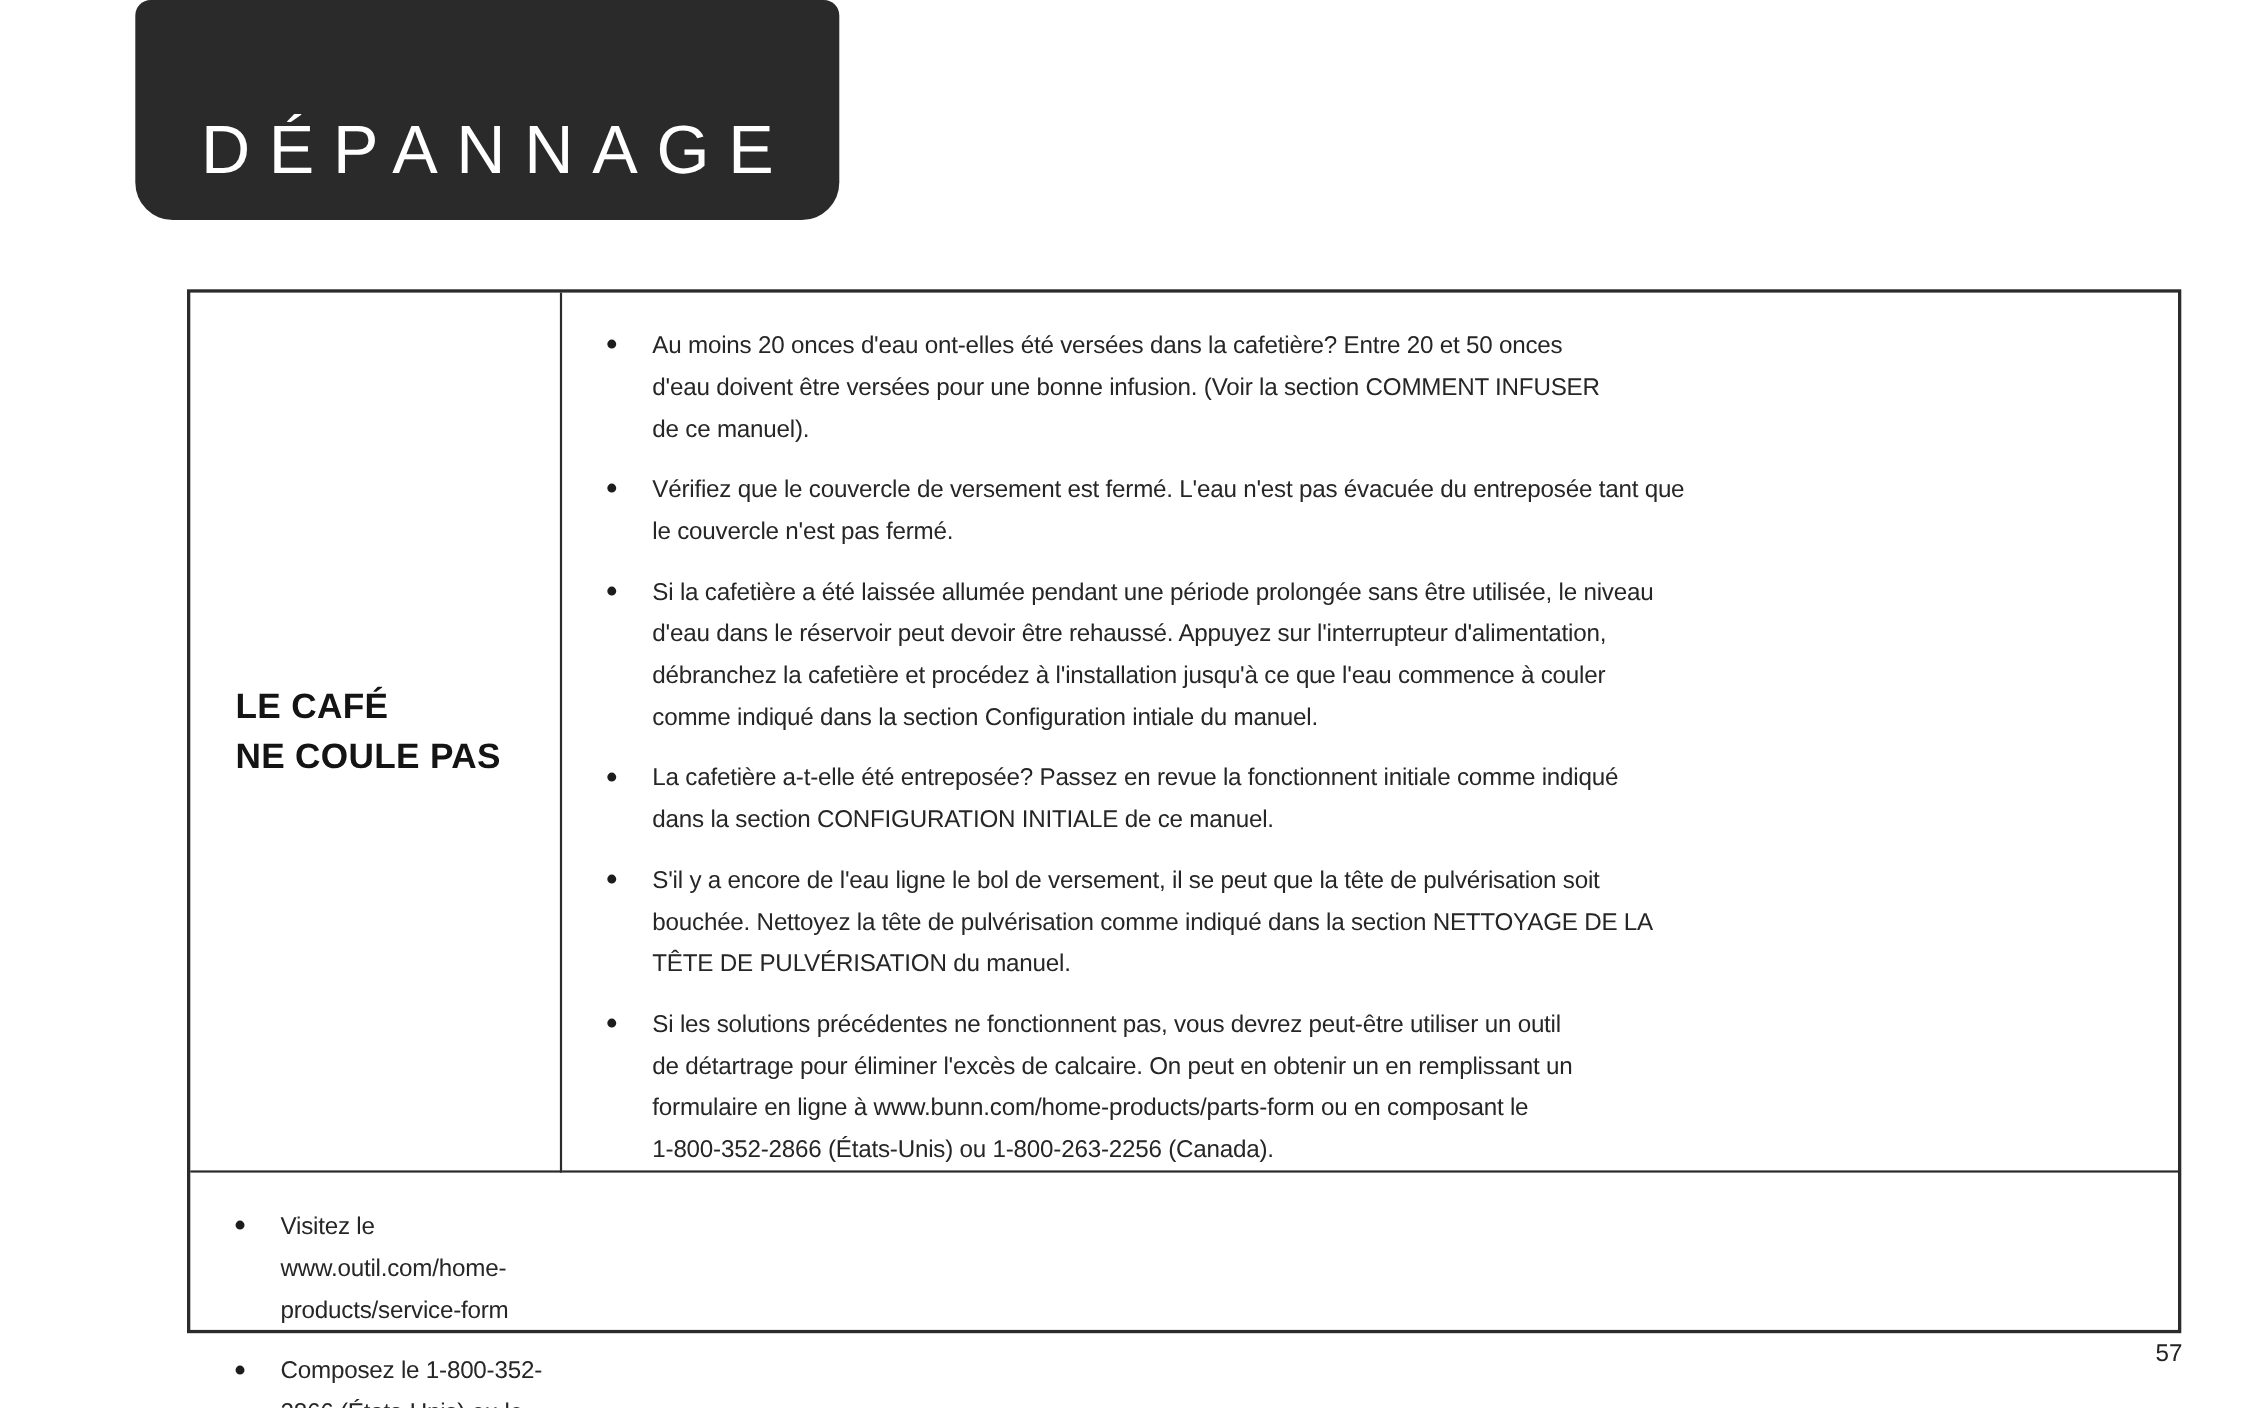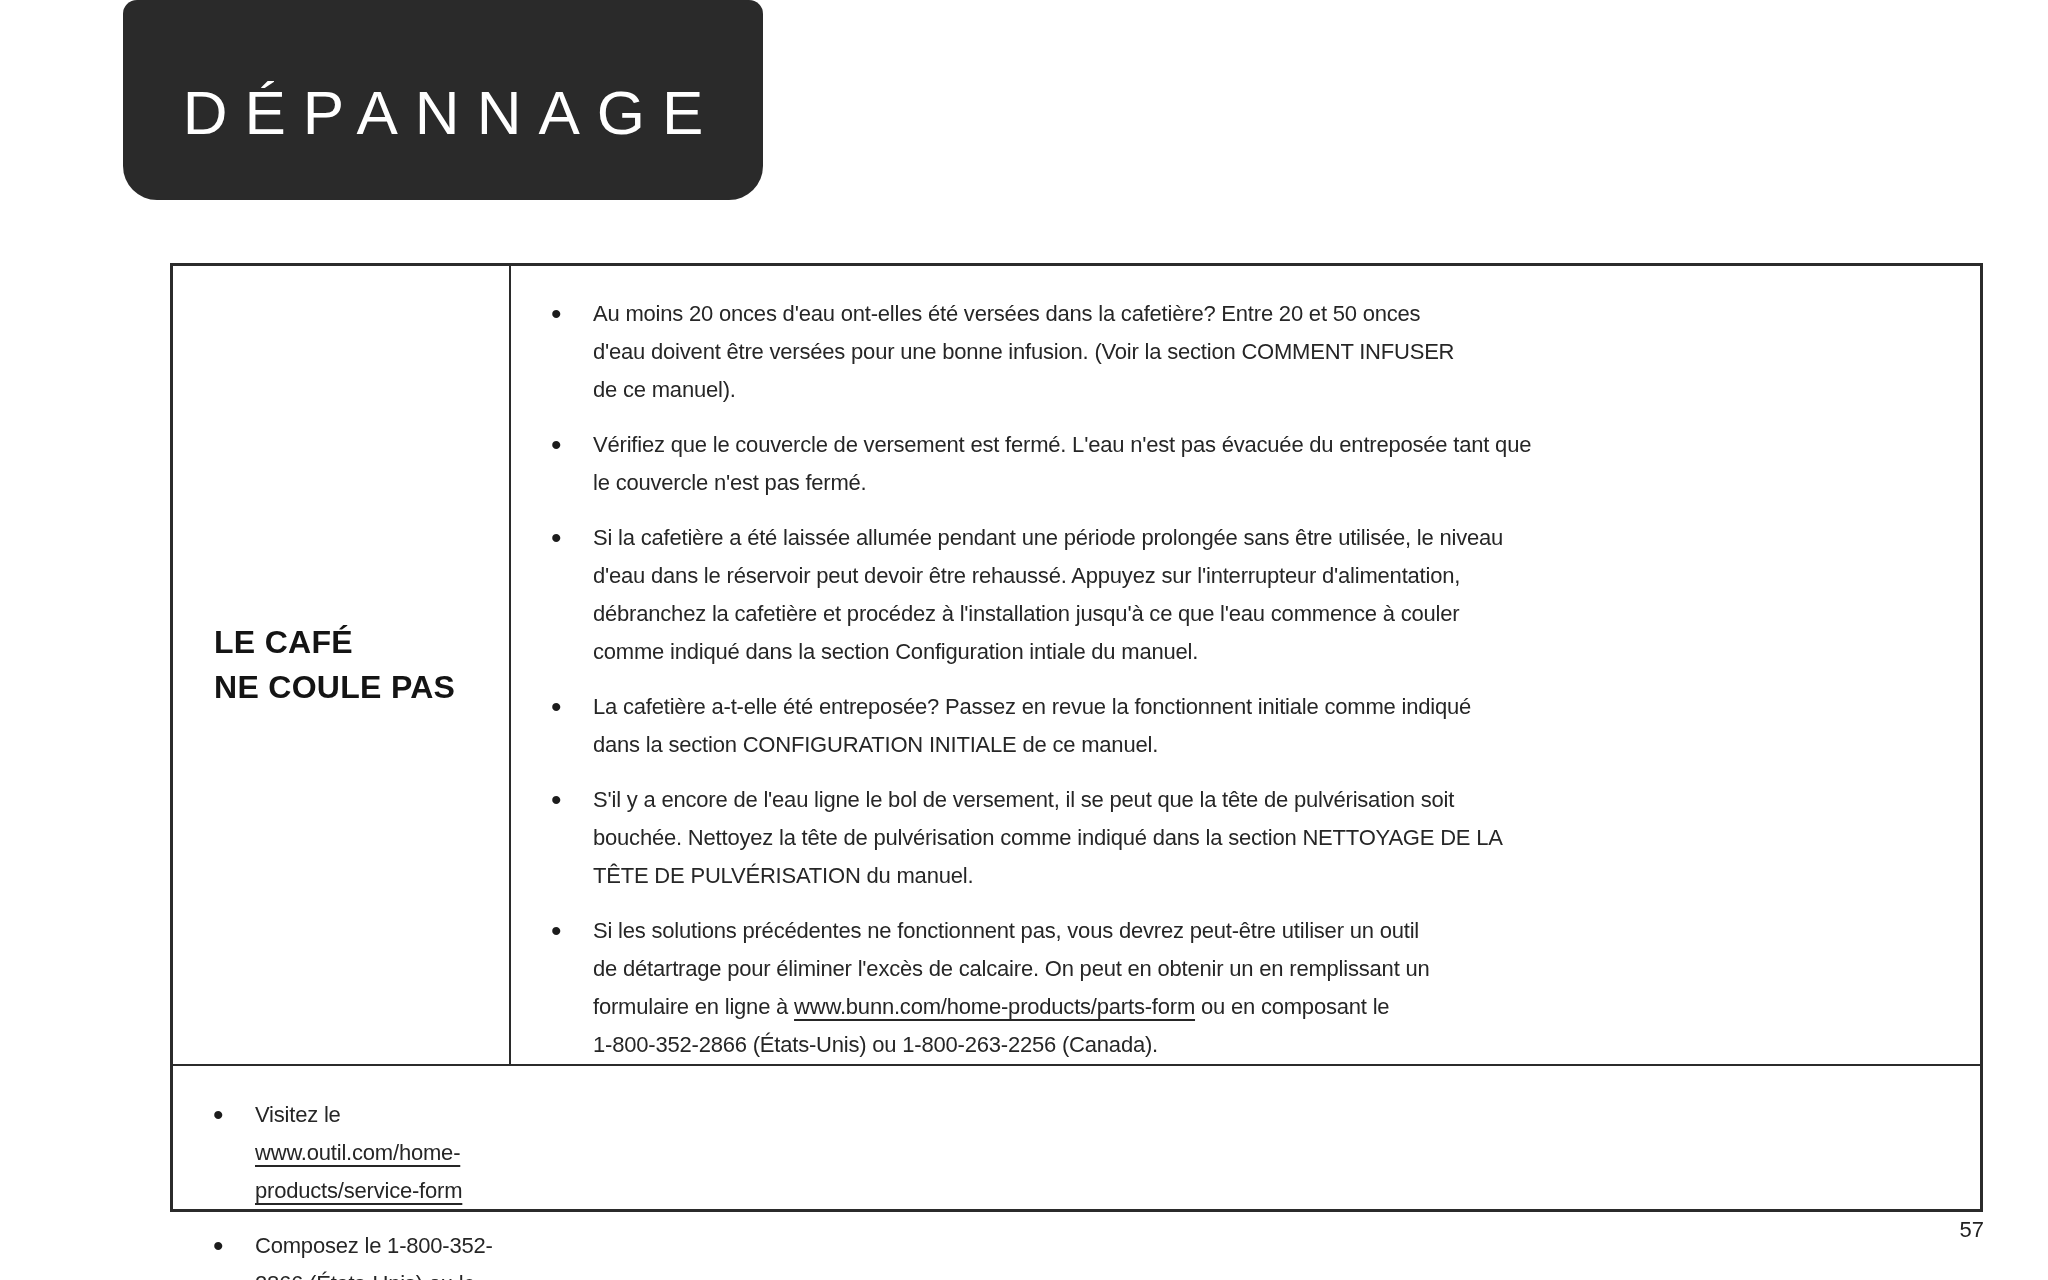--- a/index.html
+++ b/index.html
@@ -16,21 +16,21 @@
   }
   .tab {
     position: absolute;
     left: 123px; top: 0;
     width: 640px; height: 200px;
     background: var(--tab_bg, #2a2a2a);
     border-radius: 14px 14px 34px 34px;
     display: flex;
     justify-content: center;
     align-items: flex-end;
-    padding-bottom: 56px;
+    padding-bottom: 32px;
     box-sizing: border-box;
   }
   .tab-title {
     color: var(--tab_text, #ffffff);
     font-size: 62px;
     font-weight: 300;
     letter-spacing: 17px;
     margin-right: -17px;
     line-height: 1;
     white-space: nowrap;
@@ -80,21 +80,20 @@
   }
   .li-text {
     flex: 1;
     font-size: 22px;
     line-height: 38px;
     letter-spacing: -0.2px;
     white-space: pre-line;
     color: #262626;
   }
   .link {
-    text-decoration: underline;
     text-decoration-thickness: 2px;
     text-underline-offset: 5px;
   }
   .page-number {
     position: absolute;
     right: 64px;
     top: 1217px;
     font-size: 22px;
     color: #222222;
   }

